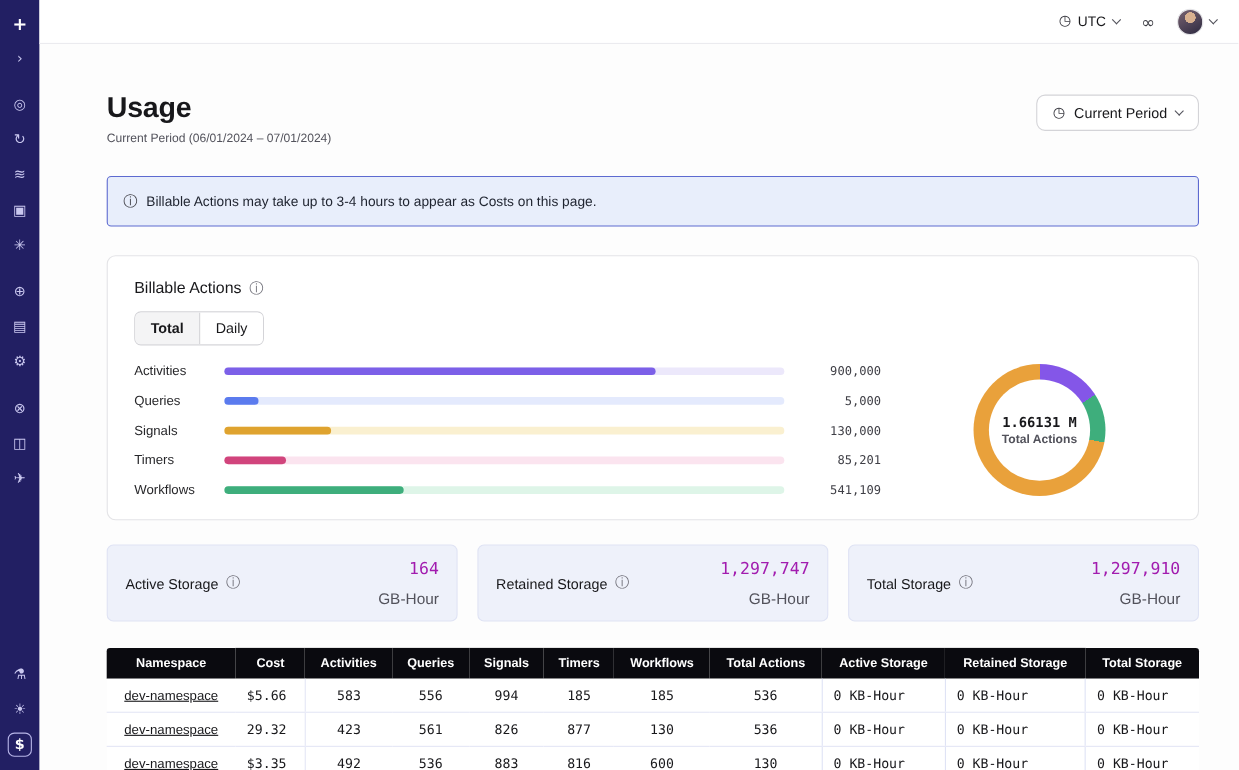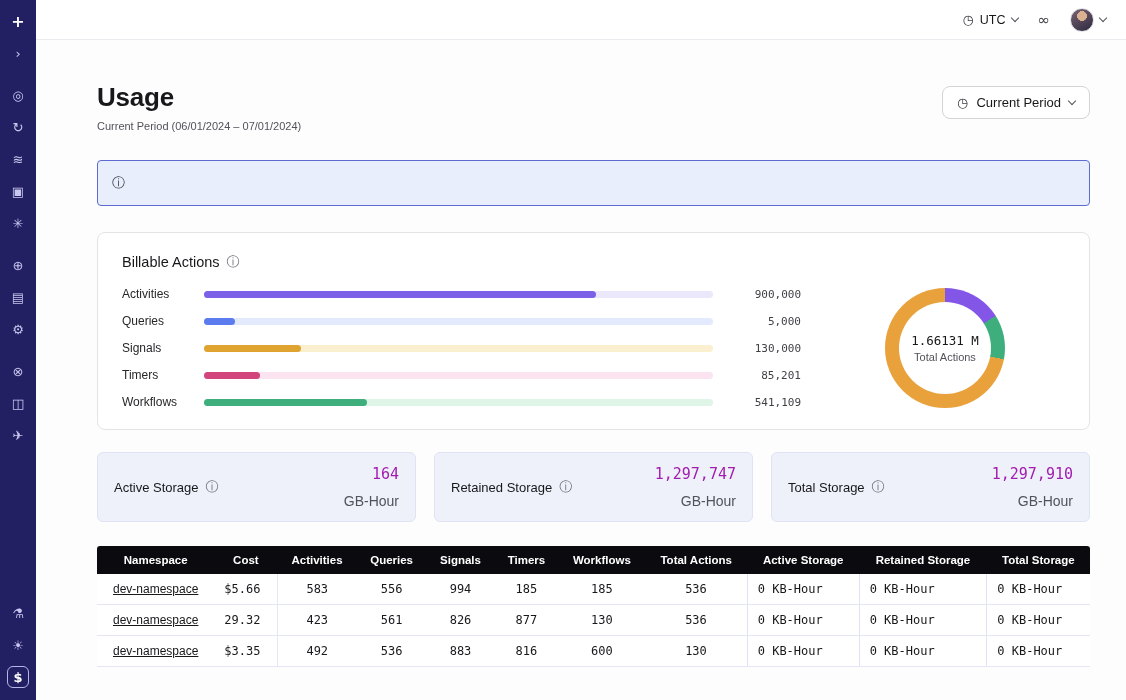--- a/index.html
+++ b/index.html
@@ -71,21 +71,21 @@
 
   .chart-row { display:flex; align-items:center; gap:24px; margin-top:16px; }
   .bars { flex:1; display:flex; flex-direction:column; gap:13px; min-width:0; }
   .bar-row { display:flex; align-items:center; gap:12px; }
   .bar-label { width:70px; font-size:12px; color:#27272a; flex:0 0 70px; }
   .bar-track { flex:1; height:7px; border-radius:4px; position:relative; }
   .bar-fill { position:absolute; left:0; top:0; height:7px; border-radius:4px; }
   .bar-value { flex:0 0 76px; text-align:right; font-family:"DejaVu Sans Mono", monospace; font-size:11px; color:#3f3f46; }
 
   .donut-wrap { flex:0 0 240px; display:grid; place-items:center; }
-  .donut { width:120px; height:120px; border-radius:50%; display:grid; place-items:center; }
+  .donut { width:120px; height:120px; border-radius:50%; display:grid; place-items:center;font-weight:bold; }
   .donut-hole { width:92px; height:92px; border-radius:50%; background:#fff; display:grid; place-items:center; text-align:center; }
   .donut-value { font-family:"DejaVu Sans Mono", monospace; font-size:12.5px; color:#18181b; }
   .donut-label { font-size:11px; color:#52525b; margin-top:3px; }
 
   .storage-row { display:flex; gap:18px; margin-top:22px; }
   .storage-card {
     flex:1; background:#eef1fa; border:1px solid #dfe3f4; border-radius:6px;
     padding:12px 16px; display:flex; justify-content:space-between; align-items:center;
   }
   .storage-label { font-size:13px; color:#18181b; display:flex; align-items:center; gap:7px; }
@@ -171,27 +171,32 @@
         </div>
         <button class="period-btn">
           <span class="uicon">◷</span>
           <span>Current Period</span>
           <span class="chev"></span>
         </button>
       </div>
 
       <div class="banner">
         <span class="info-i">ⓘ</span>
+        <span>Billable Actions may take up to 3-4 hours to appear as Costs on this page.</span>
       </div>
 
       <section class="card billable">
         <div class="card-title">
           <span>Billable Actions</span>
           <span class="info-i gray">ⓘ</span>
         </div>
+        <div class="tabs" id="tabs">
+            <button class="tab active">Total</button>
+            <button class="tab">Daily</button>
+          </div>
         <div class="chart-row">
           <div class="bars" id="bars">
               <div class="bar-row">
                 <div class="bar-label">Activities</div>
                 <div class="bar-track" style="background: rgb(236, 232, 251);">
                   <div class="bar-fill" style="width: 77%; background: rgb(124, 96, 232);"></div>
                 </div>
                 <div class="bar-value">900,000</div>
               </div>
               <div class="bar-row">

